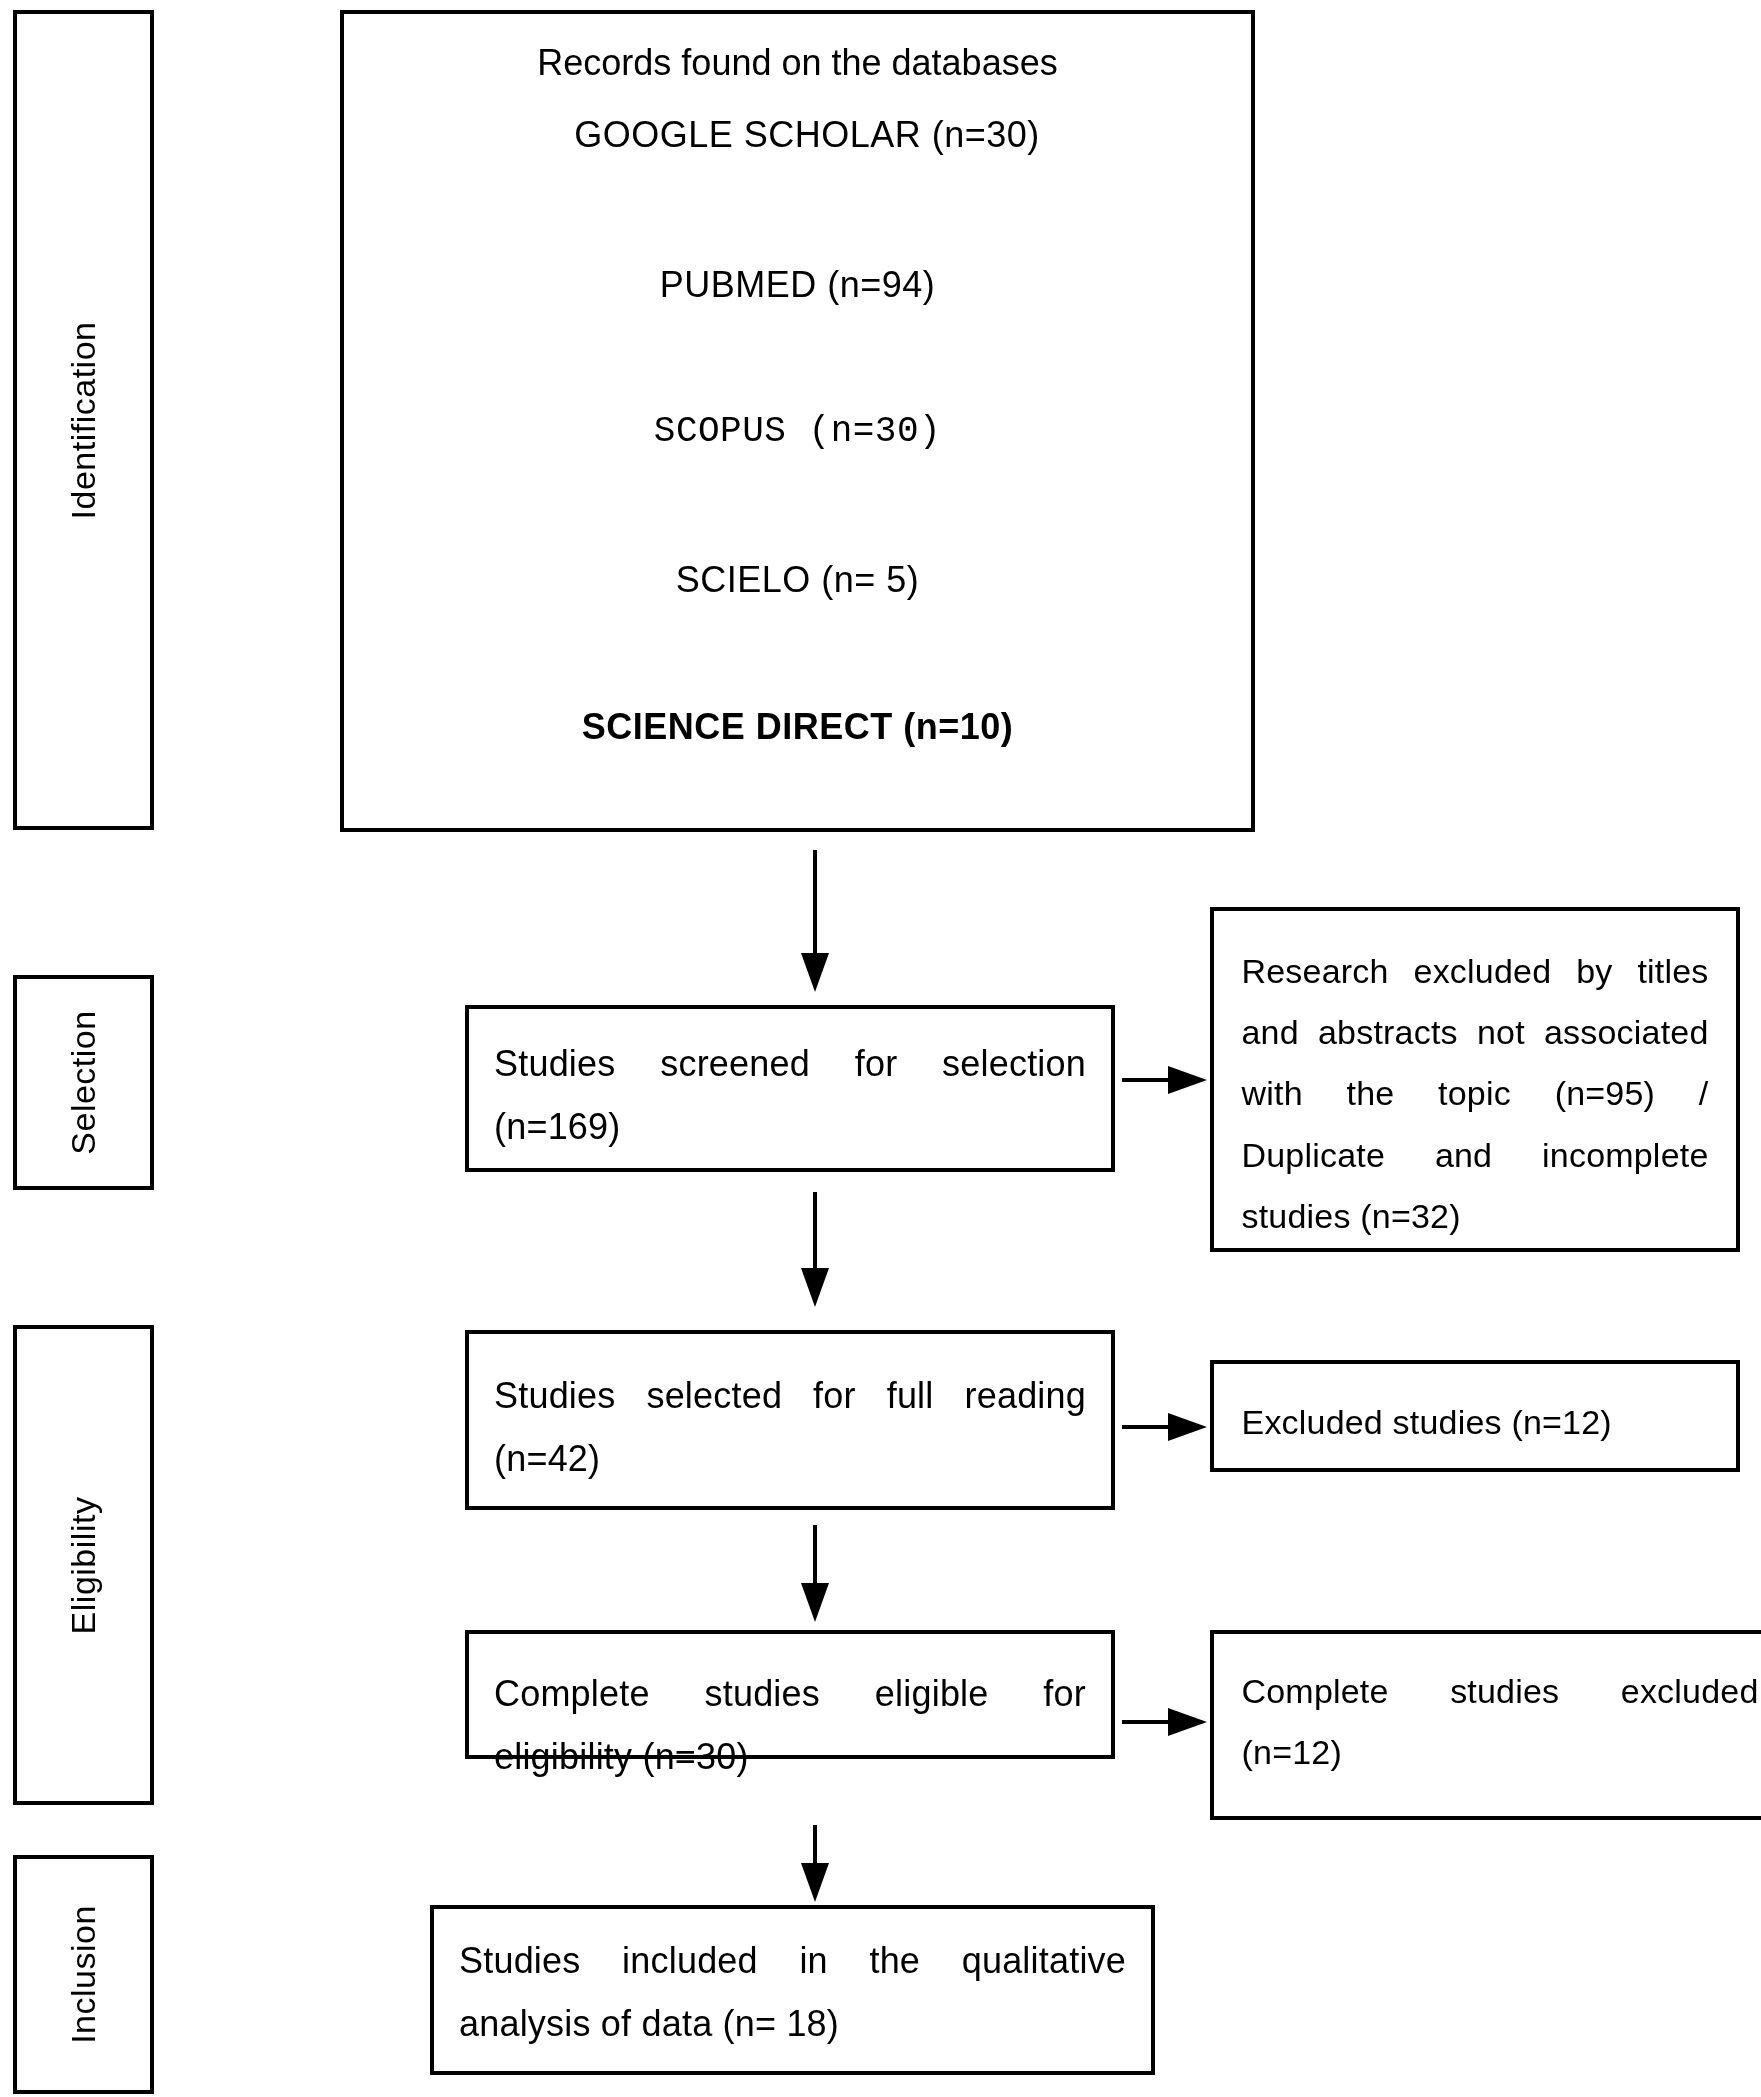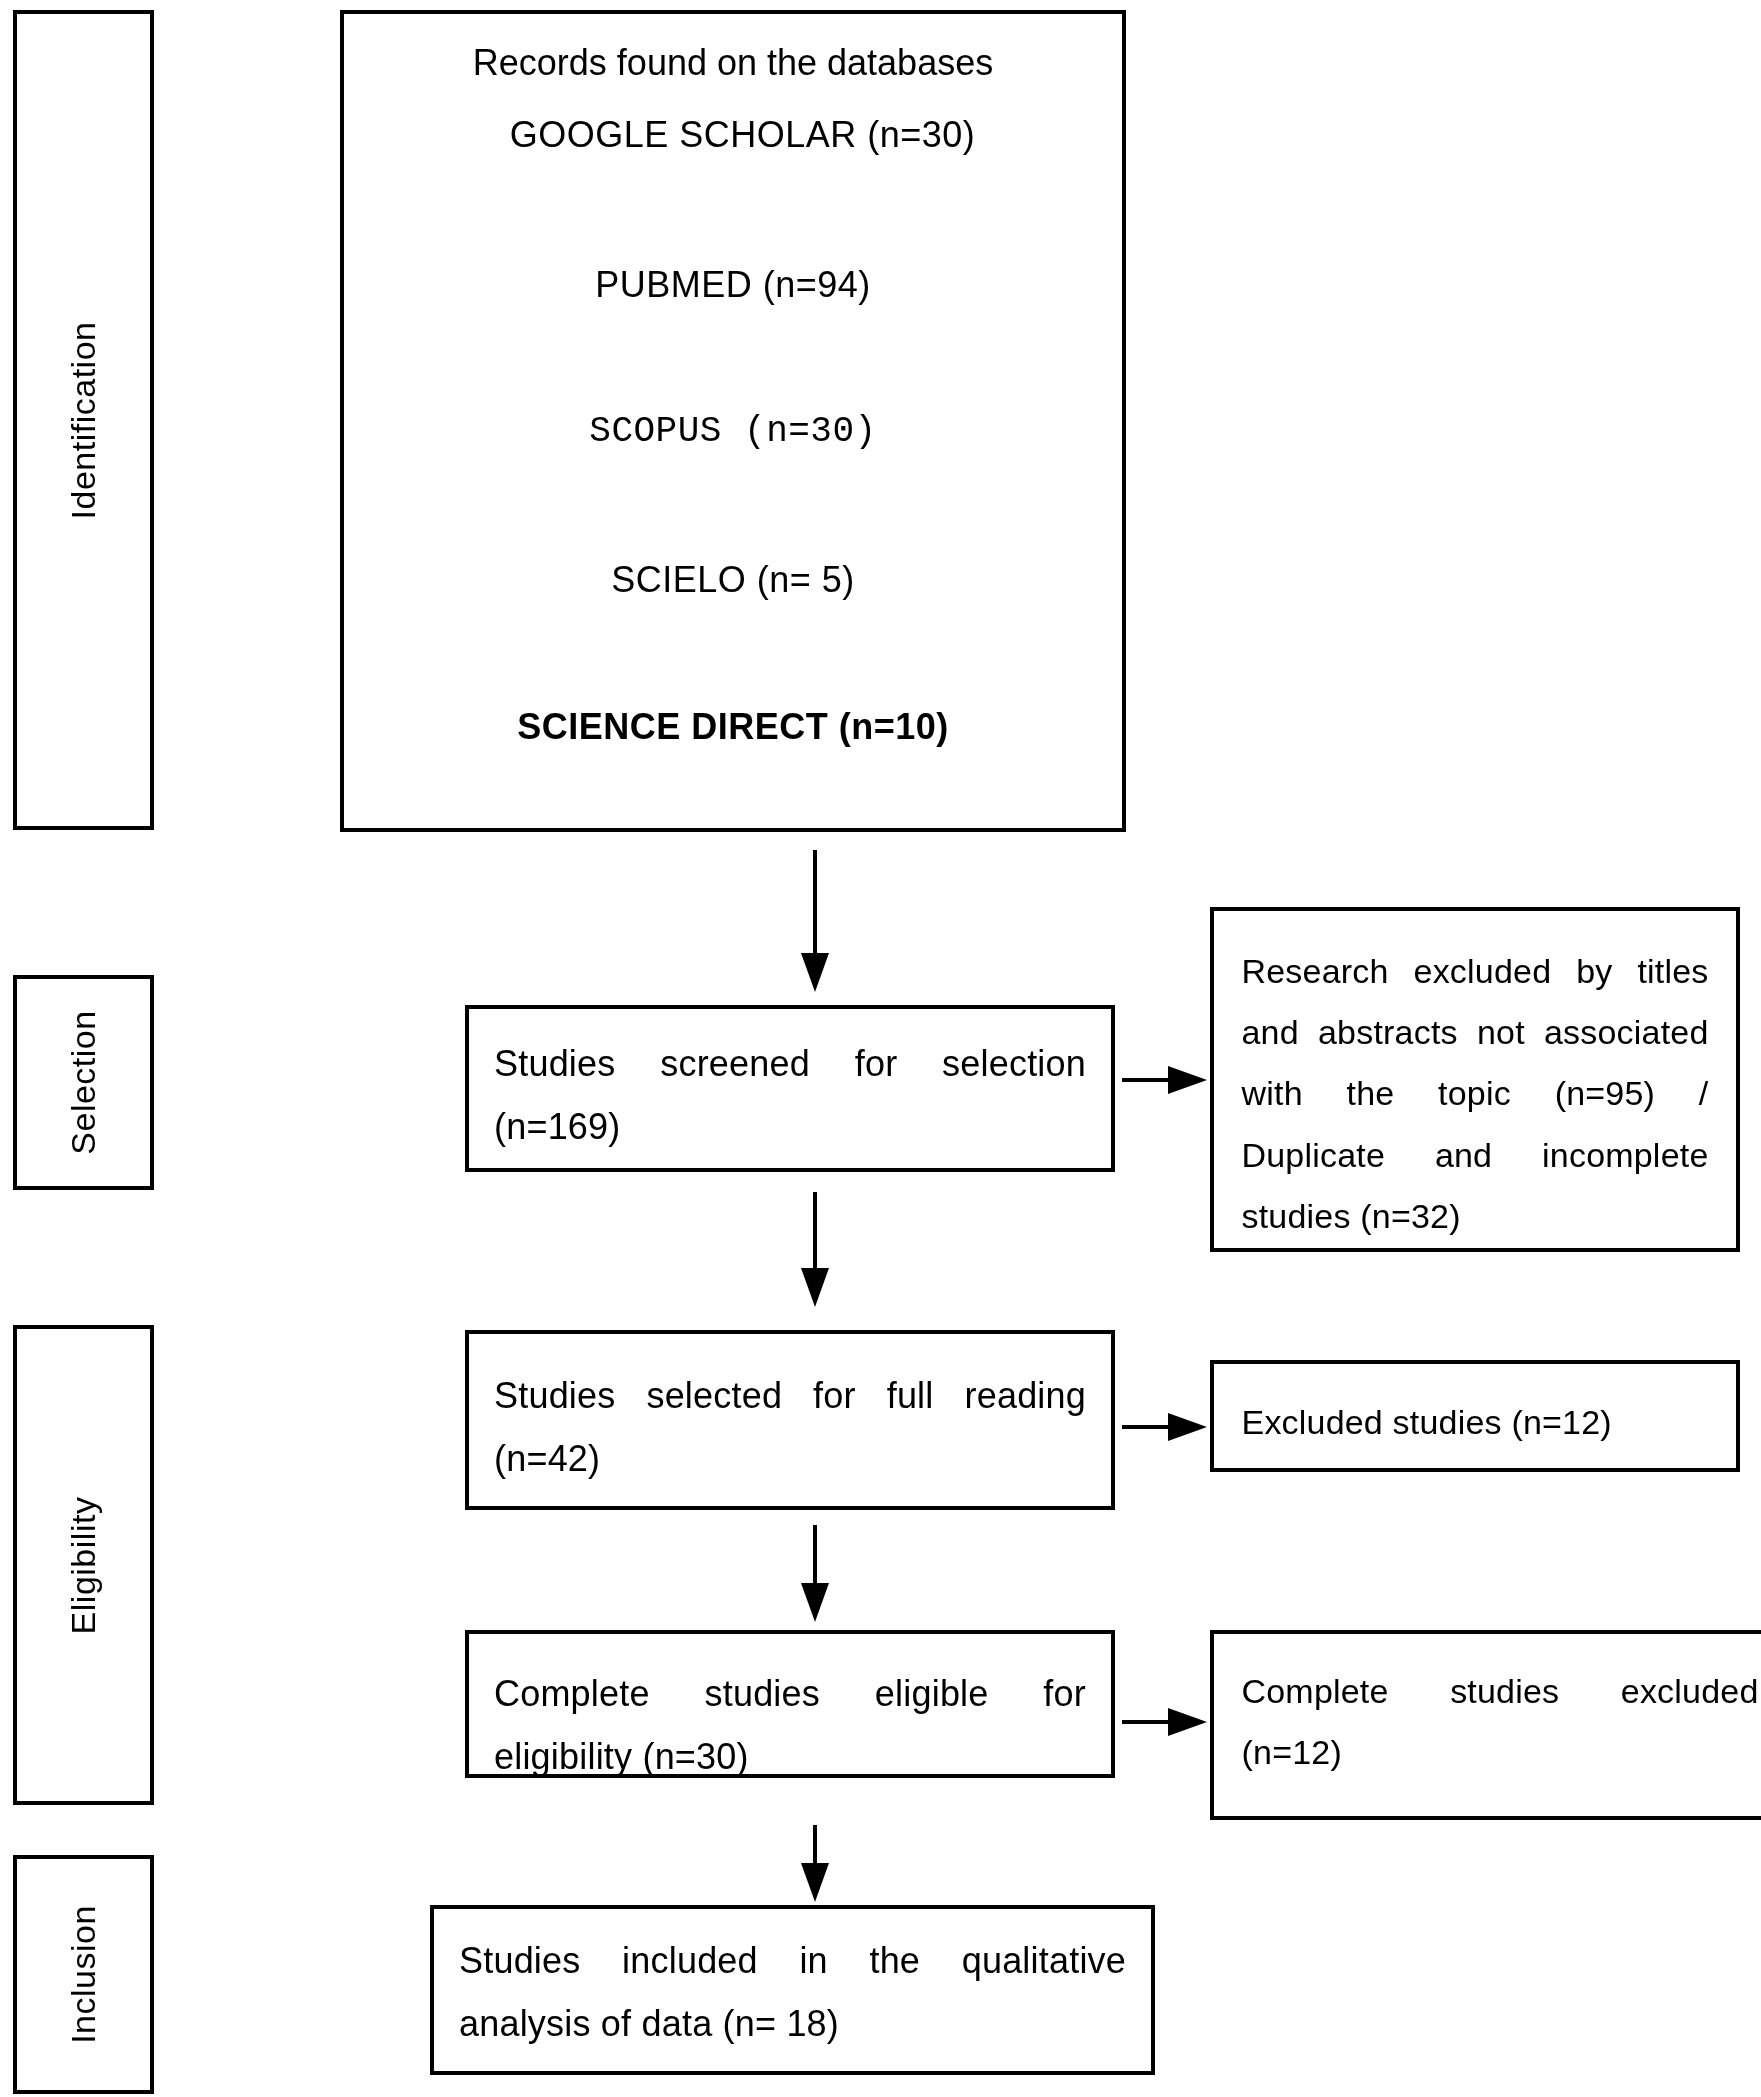--- a/index.html
+++ b/index.html
@@ -125,21 +125,21 @@
   <div class="label-box" style="left:13px; top:975px; width:141px; height:215px;">
     <span>Selection</span>
   </div>
   <div class="label-box" style="left:13px; top:1325px; width:141px; height:480px;">
     <span>Eligibility</span>
   </div>
   <div class="label-box" style="left:13px; top:1855px; width:141px; height:239px;">
     <span>Inclusion</span>
   </div>
 
-  <div class="box" style="left:340px; top:10px; width:786px; height:822px;">
+  <div class="box" style="left:340px; top:10px; width:915px; height:822px;">
     <div class="records-title">Records found on the databases</div>
     <div class="db-line db-0">GOOGLE SCHOLAR (n=30)</div>
     <div class="db-line db-1">PUBMED (n=94)</div>
     <div class="db-line db-2">SCOPUS (n=30)</div>
     <div class="db-line db-3">SCIELO (n= 5)</div>
     <div class="db-line db-4">SCIENCE DIRECT (n=10)</div>
   </div>
 
   <div class="varrow" style="left:801px; top:850px; height:142px;">
     <div class="shaft"></div>
@@ -167,21 +167,21 @@
     <div class="head"></div>
   </div>
 
   <div class="box side-text" style="left:1210px; top:1360px; width:530px; height:112px; padding-top:27.5px;">Excluded studies (n=12)</div>
 
   <div class="varrow" style="left:801px; top:1525px; height:97px;">
     <div class="shaft"></div>
     <div class="head"></div>
   </div>
 
-  <div class="box flow-text" style="left:465px; top:1630px; width:650px; height:148px; padding-top:27.5px;">Complete studies eligible for eligibility (n=30)</div>
+  <div class="box flow-text" style="left:465px; top:1630px; width:650px; height:129px; padding-top:27.5px;">Complete studies eligible for eligibility (n=30)</div>
 
   <div class="harrow" style="left:1122px; top:1708px; width:85px;">
     <div class="shaft"></div>
     <div class="head"></div>
   </div>
 
   <div class="box side-text" style="left:1210px; top:1630px; width:580px; height:190px; padding-top:27px;">Complete studies excluded (n=12)</div>
 
   <div class="varrow" style="left:801px; top:1825px; height:77px;">
     <div class="shaft"></div>

